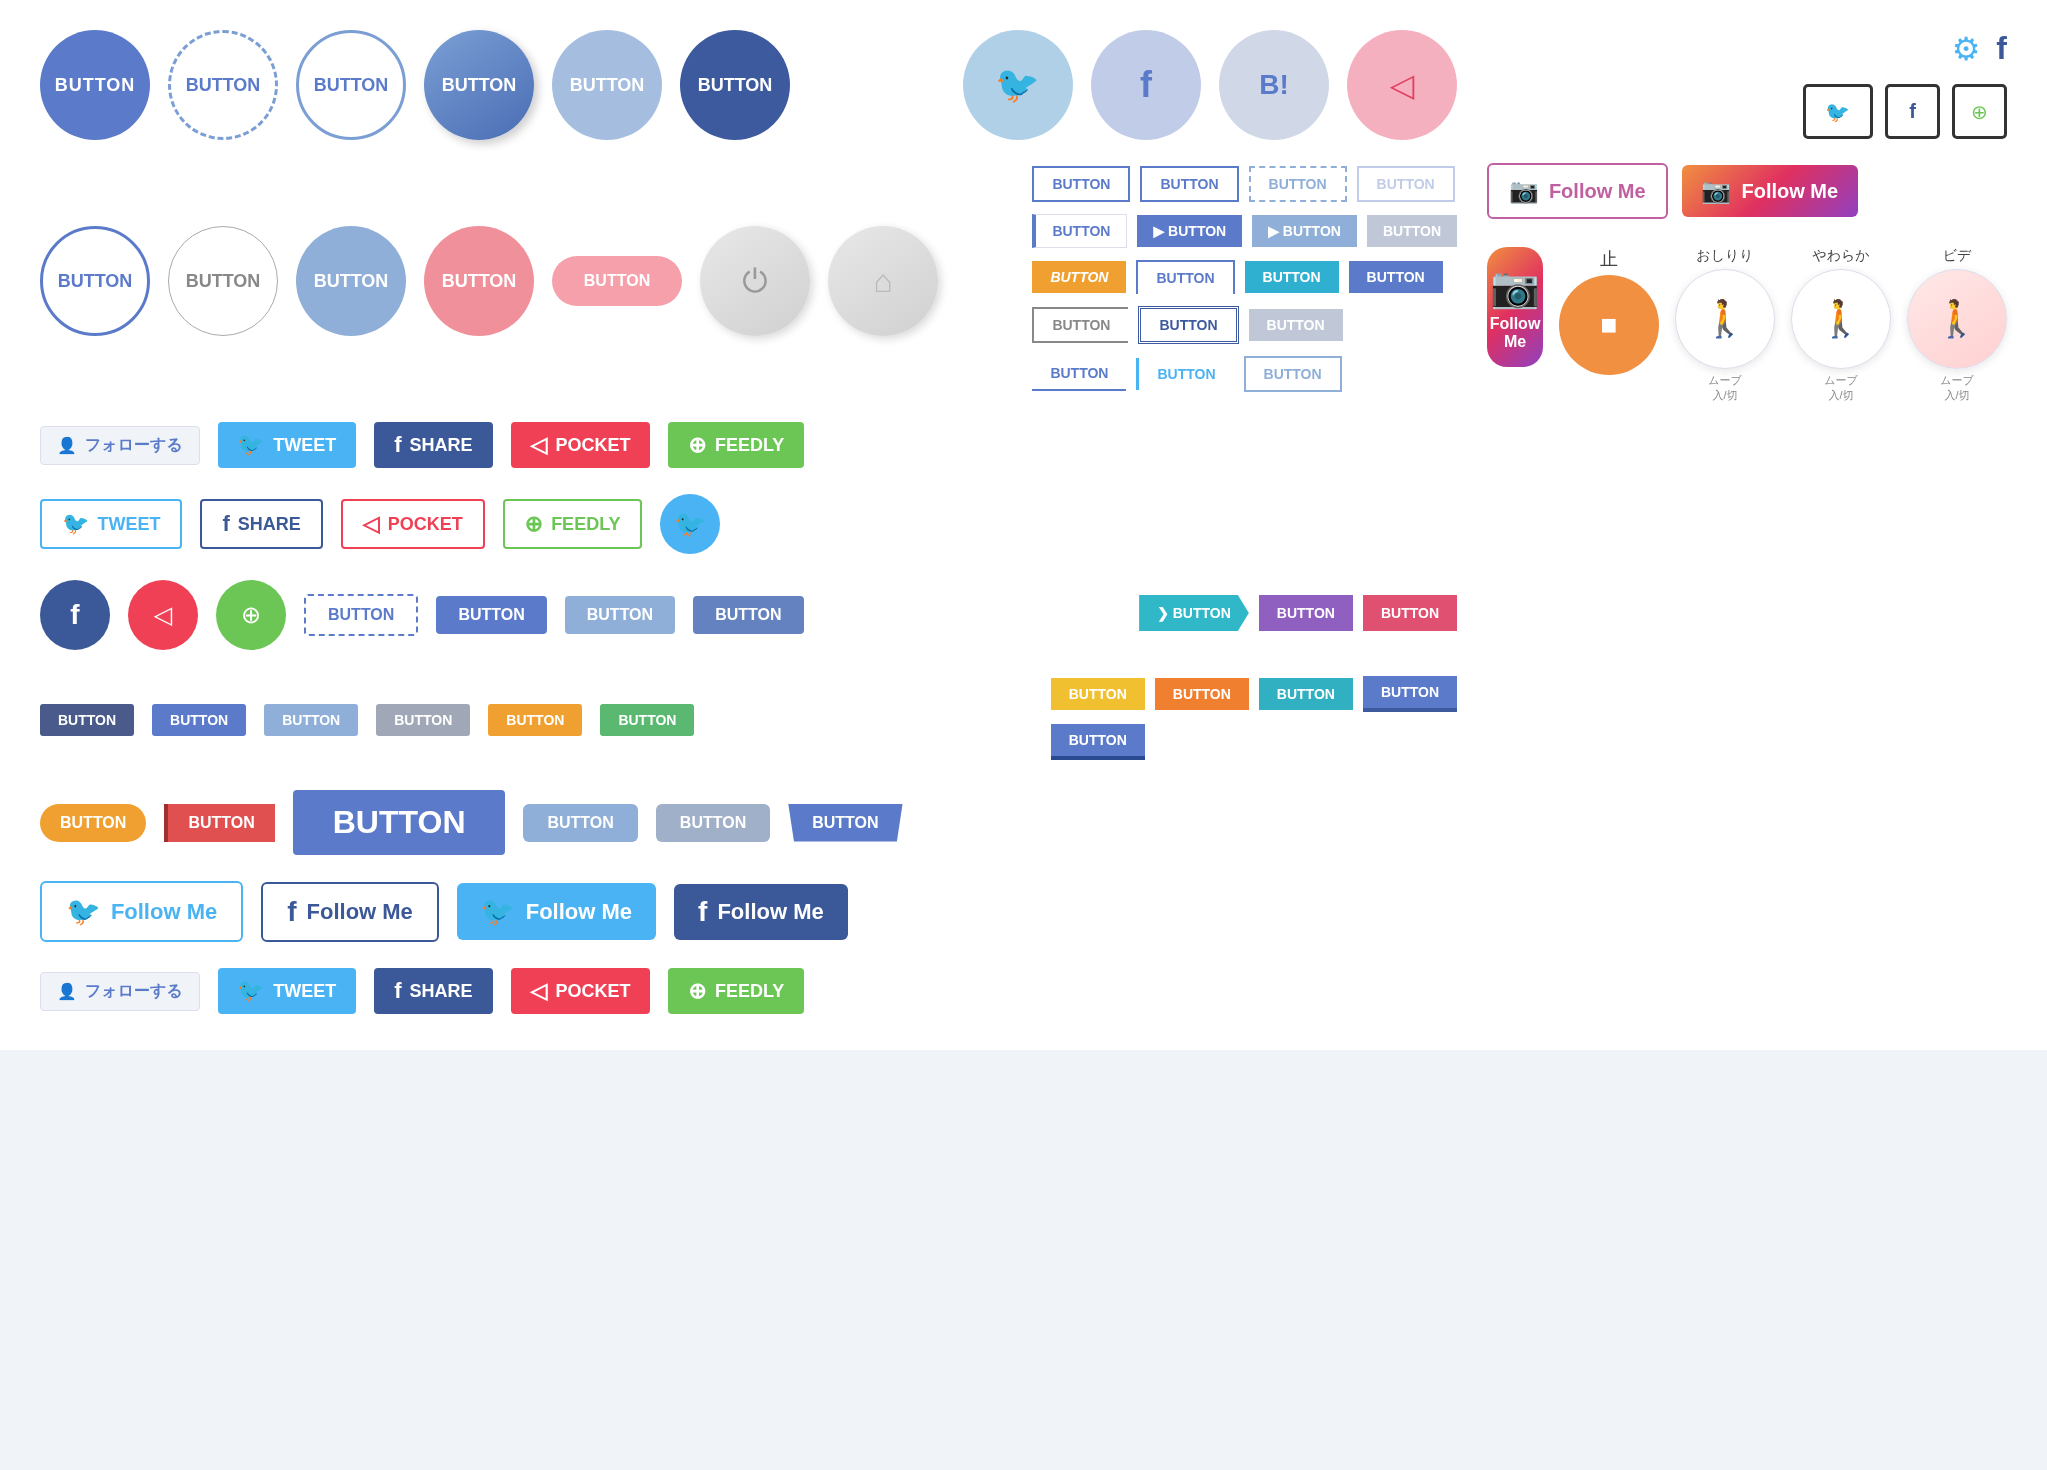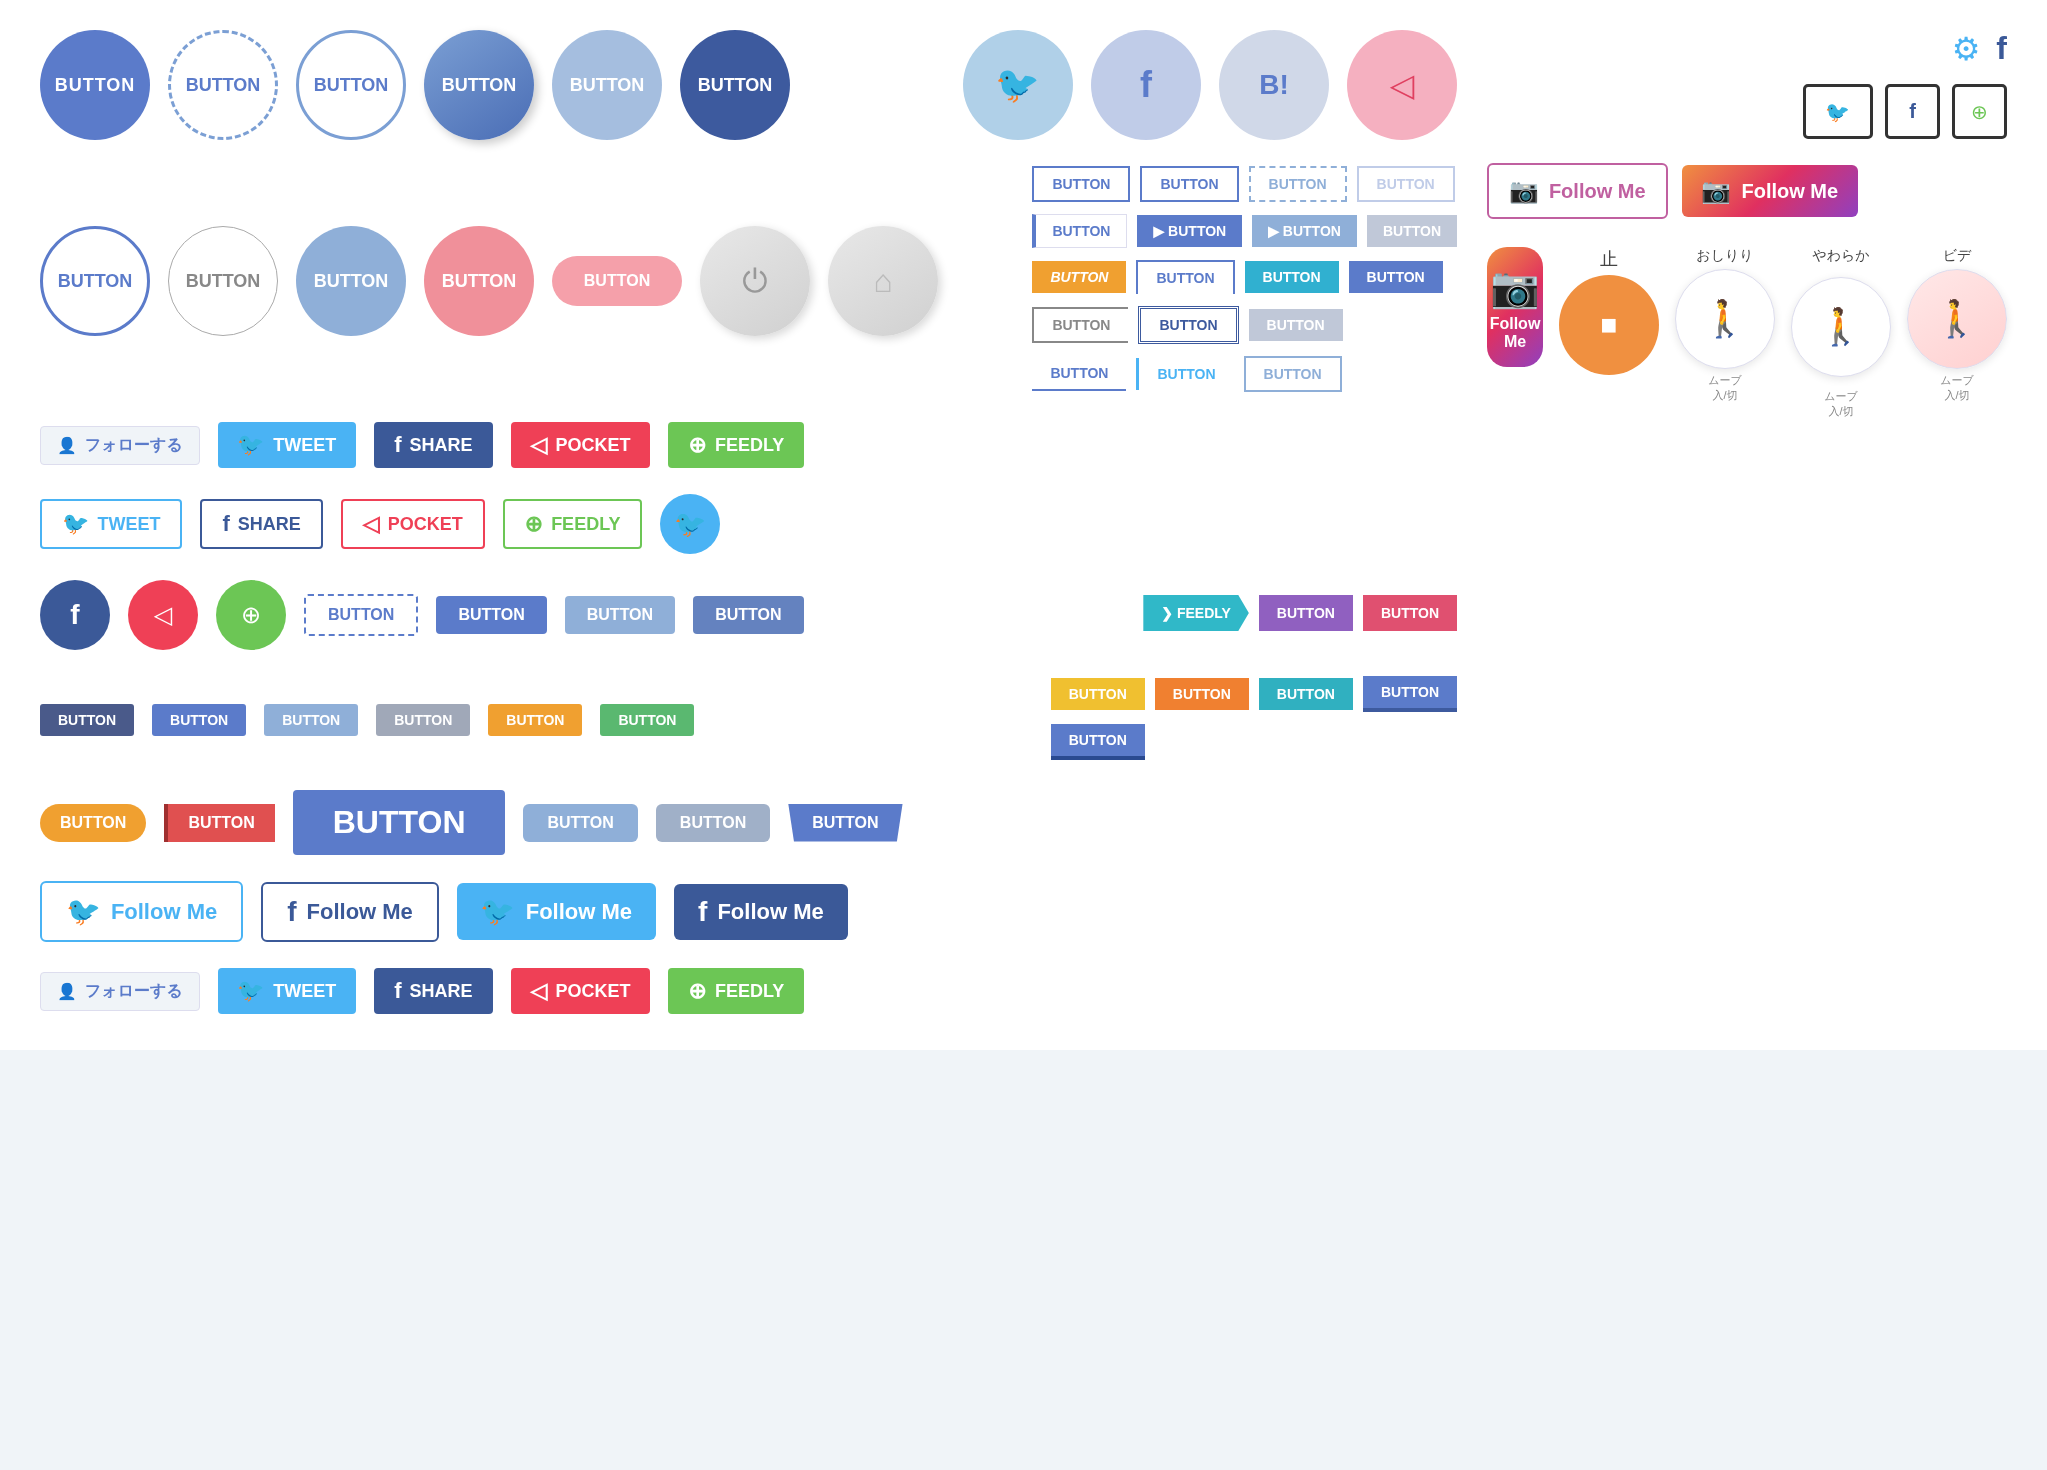--- a/index.html
+++ b/index.html
@@ -728,21 +728,21 @@
           <span style="font-size:24px;">⊕</span>
         </button>
         <button class="btn-dashed-blue">BUTTON</button>
         <button class="btn-solid-blue">BUTTON</button>
         <button class="btn-solid-mid">BUTTON</button>
         <button class="btn-solid-dark">BUTTON</button>
 
         <div style="flex:1"></div>
         <div style="display:flex;flex-direction:column;gap:8px;">
           <div class="right-row">
-            <button class="btn-rp-teal-arrow">❯ FEEDLY</button>
+            <button class="btn-rp-teal-arrow">❯ BUTTON</button>
             <button class="btn-rp-purple">BUTTON</button>
             <button class="btn-rp-red">BUTTON</button>
           </div>
         </div>
       </div>
 
       <div class="row">
         <button class="btn-sm-dark">BUTTON</button>
         <button class="btn-sm-blue">BUTTON</button>
         <button class="btn-sm-light">BUTTON</button>
@@ -872,21 +872,21 @@
         </div>
 
         <div style="display:flex;flex-direction:column;align-items:center;gap:4px;">
           <span style="font-size:14px;color:#444;text-align:center;">おしりり</span>
           <button class="btn-move-white">
             <span style="font-size:36px;">🚶</span>
           </button>
           <span style="font-size:11px;color:#888;text-align:center;">ムーブ<br>入/切</span>
         </div>
 
-        <div style="display:flex;flex-direction:column;align-items:center;gap:12px;">
+        <div style="display:flex;flex-direction:column;align-items:center;gap:4px;">
           <span style="font-size:14px;color:#444;">やわらか</span>
           <button class="btn-move-white">
             <span style="font-size:36px;">🚶</span>
           </button>
           <span style="font-size:11px;color:#888;text-align:center;">ムーブ<br>入/切</span>
         </div>
 
         <div style="display:flex;flex-direction:column;align-items:center;gap:4px;">
           <span style="font-size:14px;color:#444;">ビデ</span>
           <button class="btn-move-white" style="background:linear-gradient(145deg,#ffe8e8,#ffd0d0);">

